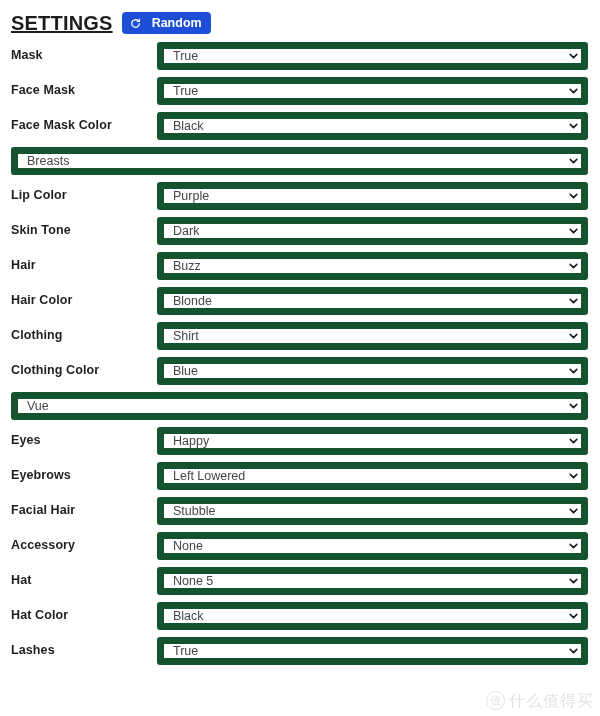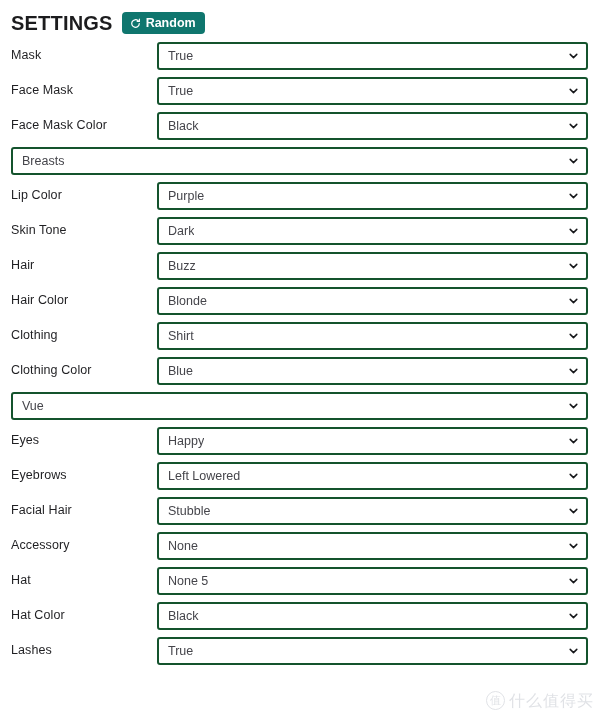--- a/index.html
+++ b/index.html
@@ -32,26 +32,27 @@
     height: 34px;
     box-sizing: border-box;
   }
   .settings-title {
     font-size: 20px;
     font-weight: bold;
     letter-spacing: 0.2px;
     color: #1c1c1e;
     line-height: 1;
     white-space: nowrap;
+    text-decoration: underline;
   }
   .random-button {
     display: inline-flex;
     align-items: center;
-    gap: 5px;
-    background: #0f766e;
+    gap: 11px;
+    background: #1d4ed8;
     color: #ffffff;
     border: none;
     border-radius: 4px;
     font-family: "Liberation Sans", sans-serif;
     font-size: 12.5px;
     font-weight: bold;
     padding: 5px 9px 5px 8px;
     line-height: 1;
     cursor: pointer;
     white-space: nowrap;
@@ -74,36 +75,36 @@
     display: flex;
     align-items: center;
     height: 35px;
     padding-left: 11px;
     box-sizing: border-box;
   }
   .row-label {
     width: 146px;
     flex: 0 0 146px;
     font-size: 12.5px;
-    font-weight: normal;
+    font-weight: bold;
     color: #1f1f22;
     line-height: 1.2;
     letter-spacing: 0.1px;
   }
   .select-wrap {
     position: relative;
     flex: 1 1 auto;
     margin-right: 12px;
     height: 28px;
   }
   .select-box {
     width: 100%;
     height: 28px;
     box-sizing: border-box;
-    border: 2px solid #14532d;
+    border: 7px solid #14532d;
     border-radius: 3px;
     background: #ffffff;
     display: flex;
     align-items: center;
     padding: 0 26px 0 9px;
     font-size: 12.5px;
     color: #45454b;
     cursor: pointer;
     overflow: hidden;
     white-space: nowrap;

